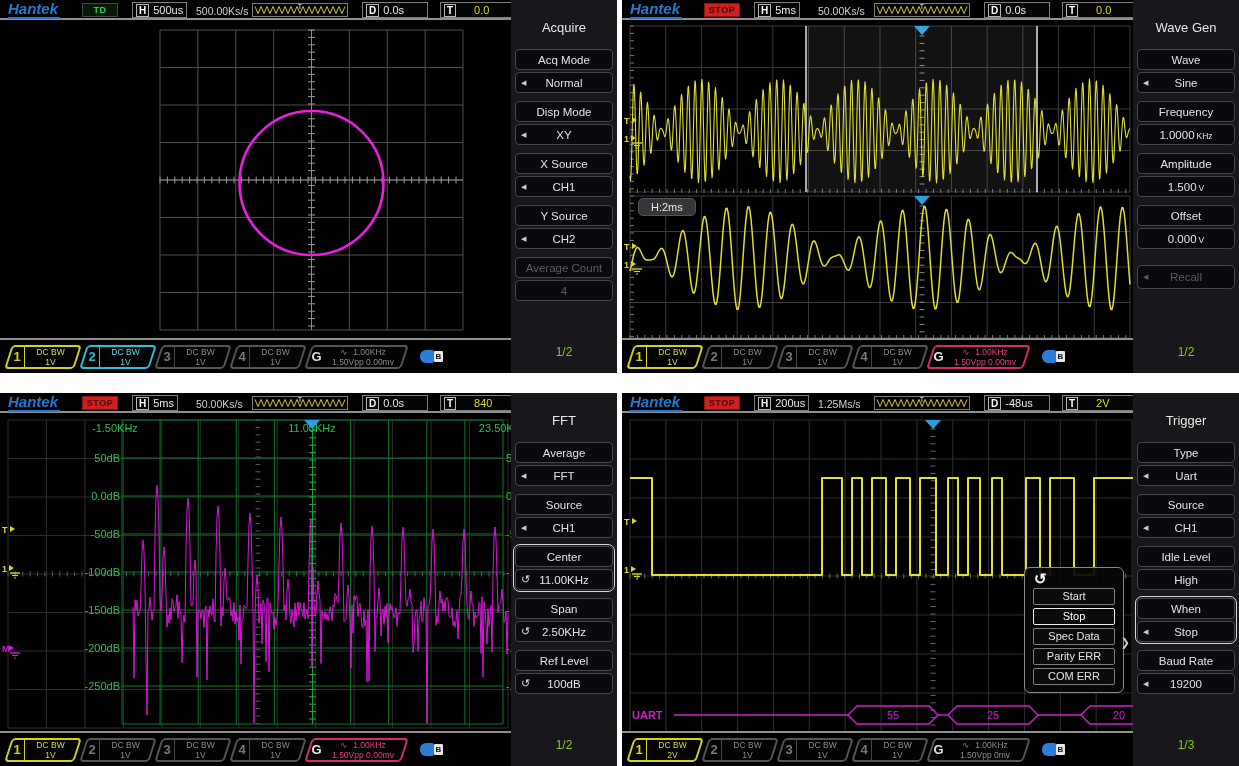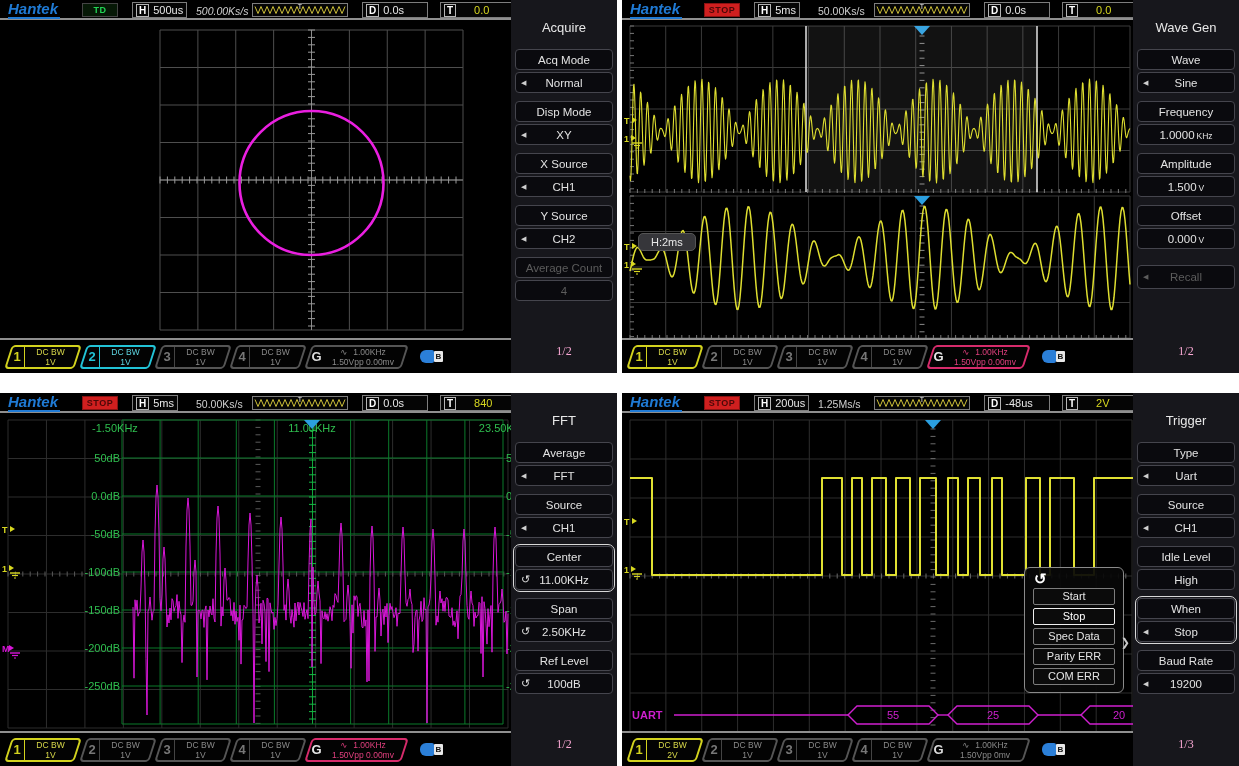--- a/index.html
+++ b/index.html
@@ -32,42 +32,42 @@
   .menu{position:absolute;top:0;right:0;width:106px;height:100%;background:#17171c;z-index:4;padding-top:0;}
   .mtitle{text-align:center;margin-top:20px;margin-bottom:14px;font-size:13px;color:#e8e8e8;}
   .mi{margin:0 4px 8px 4px;position:relative;}
   .mi.hl{outline:1px solid #d8d8d8;outline-offset:1px;border-radius:5px;}
   .mbox{height:21px;border:1px solid #45454d;border-radius:4px;background:#0a0a0e;display:flex;align-items:center;justify-content:center;font-size:11.5px;color:#e2e2e2;position:relative;margin-bottom:2px;white-space:nowrap;}
   .mbox .arr{position:absolute;left:5px;font-size:7px;color:#cfcfcf;}
   .mbox .knob{position:absolute;left:5px;font-size:11px;color:#e2e2e2;}
   .mbox .unit{font-size:8.5px;margin-left:2px;margin-top:2px;}
   .mbox.solo{margin-top:16px;height:24px;}
   .mbox.dis{color:#5c5c5c;} .mbox.dis .arr{color:#5c5c5c;}
-  .mpage{position:absolute;bottom:14px;left:0;width:100%;text-align:center;font-size:12px;color:#f9a8d4;font-family:Liberation Serif, serif;}
-  .zoombadge{position:absolute;background:#36363a;border:1px solid #555;border-radius:5px;color:#e8e8e8;font-size:11px;padding:2px 12px;z-index:2;margin-top:35px;}
+  .mpage{position:absolute;bottom:14px;left:0;width:100%;text-align:center;font-size:12px;color:#84cc16;}
+  .zoombadge{position:absolute;background:#36363a;border:1px solid #555;border-radius:5px;color:#e8e8e8;font-size:11px;padding:2px 12px;z-index:2;}
   .popup{position:absolute;border:1px solid #8a8a8a;border-radius:6px;background:rgba(8,8,8,.93);z-index:3;padding:2px 0 4px 0;}
   .popup .ricon{font-size:15px;font-weight:bold;color:#fff;margin:1px 0 1px 9px;line-height:16px;}
   .popup .pit{width:82px;margin:0 auto 3px auto;border:1px solid #7c7c7c;border-radius:2px;background:#0b0b0b;color:#e4e4e4;font-size:11px;height:17px;line-height:15px;text-align:center;}
   .popup .pit.sel{border-color:#efefef;color:#fff;}
   .popup .ptr{position:absolute;right:-7px;top:68px;color:#c8c8c8;font-size:11px;}
   svg{display:block;}
 </style>
 </head>
 <body>
 
 <div id="root">
     <div class="panel" style="left: 0px; top: 0px; width: 617px; height: 373px;">
       <div class="hdr" style="width: 515px;">
         <span class="logo">Hantek</span>
         <span class="badge run-td">TD</span>
         <span class="hd-box" style="left: 132px;">
           <span class="hd-letter">H</span>
           <span>500us</span>
         </span>
-        <span class="rate" style="left: 196px; font-style: italic;">500.00Ks/s</span>
+        <span class="rate" style="left: 196px;">500.00Ks/s</span>
         <span style="position: absolute; left: 252px; top: 2px;">
           <svg width="96" height="16">
             <rect x="0.5" y="1.5" width="95" height="13" fill="#050505" stroke="#7d7d7d"></rect>
             <polyline points="3.0,4.5 6.0,11.5 9.0,4.5 12.0,11.5 15.0,4.5 18.0,11.5 21.0,4.5 24.0,11.5 27.0,4.5 30.0,11.5 33.0,4.5 36.0,11.5 39.0,4.5 42.0,11.5 45.0,4.5 48.0,11.5 51.0,4.5 54.0,11.5 57.0,4.5 60.0,11.5 63.0,4.5 66.0,11.5 69.0,4.5 72.0,11.5 75.0,4.5 78.0,11.5 81.0,4.5 84.0,11.5 87.0,4.5 90.0,11.5 93.0,4.5" fill="none" stroke="#cfc23a" stroke-width="1" stroke-linejoin="round"></polyline>
             <text x="48" y="7" fill="#e8e8e8" font-size="7" text-anchor="middle" font-family="&quot;Liberation Sans&quot;,sans-serif" font-weight="normal">T</text>
           </svg>
         </span>
         <span class="hd-box" style="left: 362px; width: 66px;">
           <span class="hd-letter">D</span>
           <span>0.0s</span>

